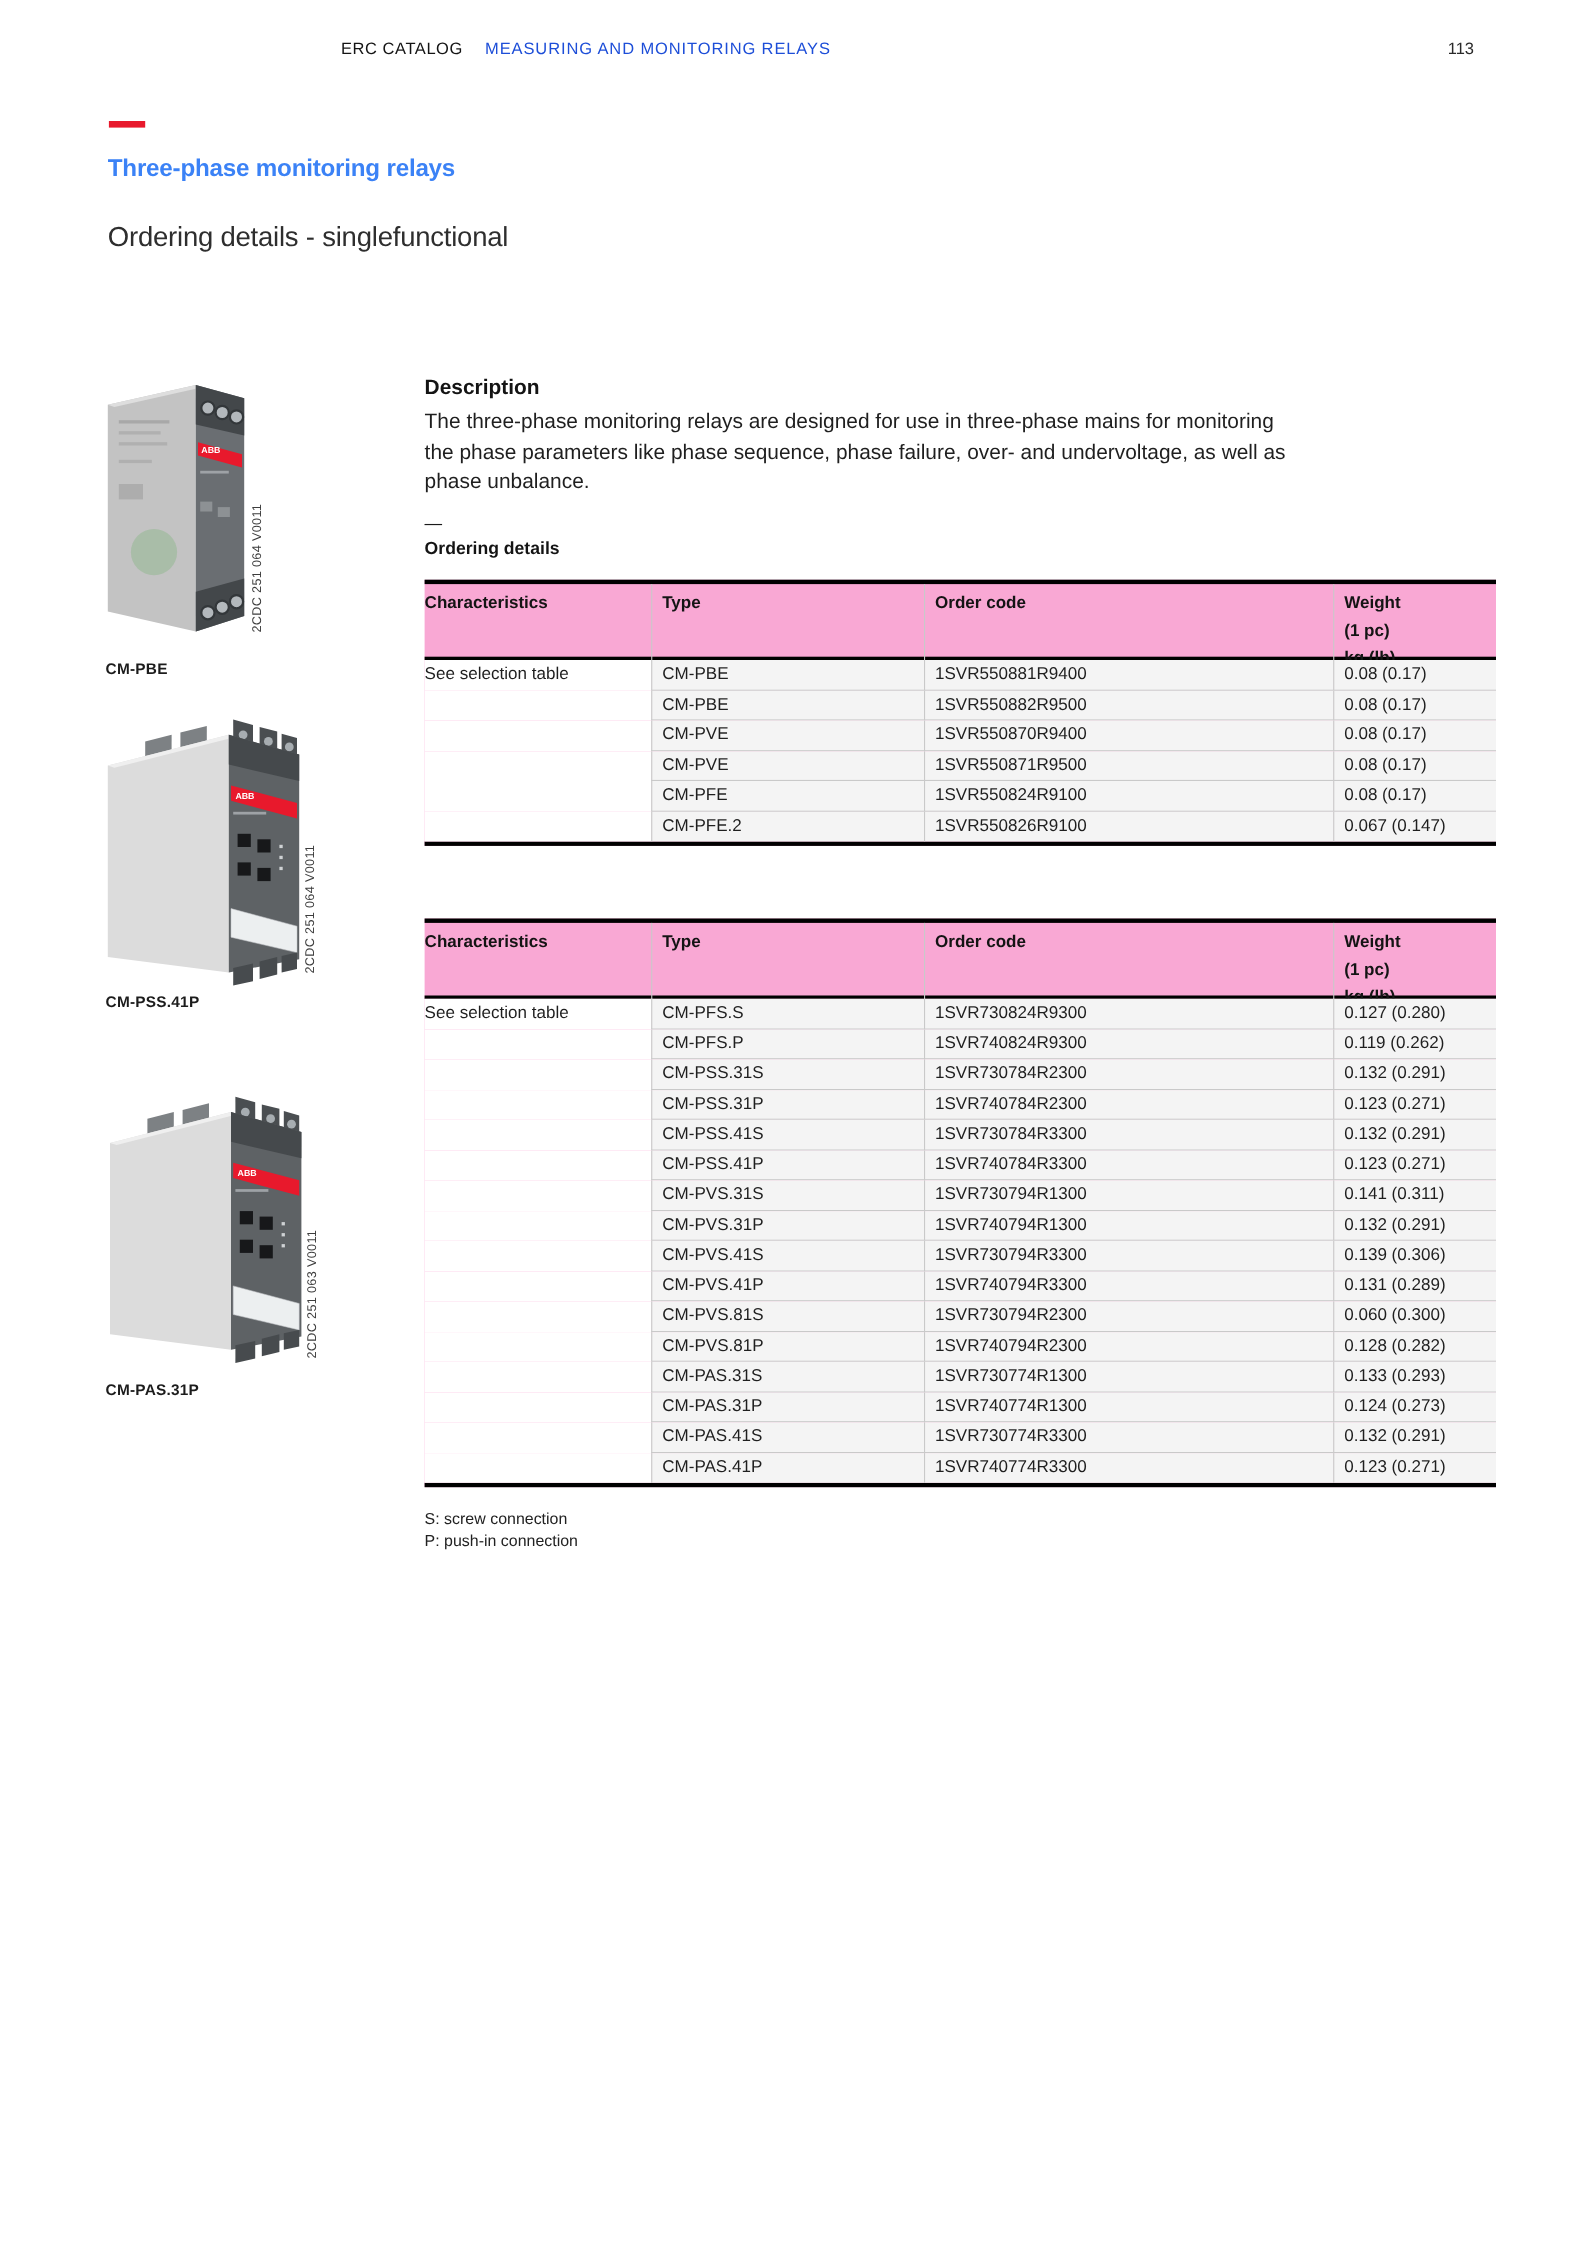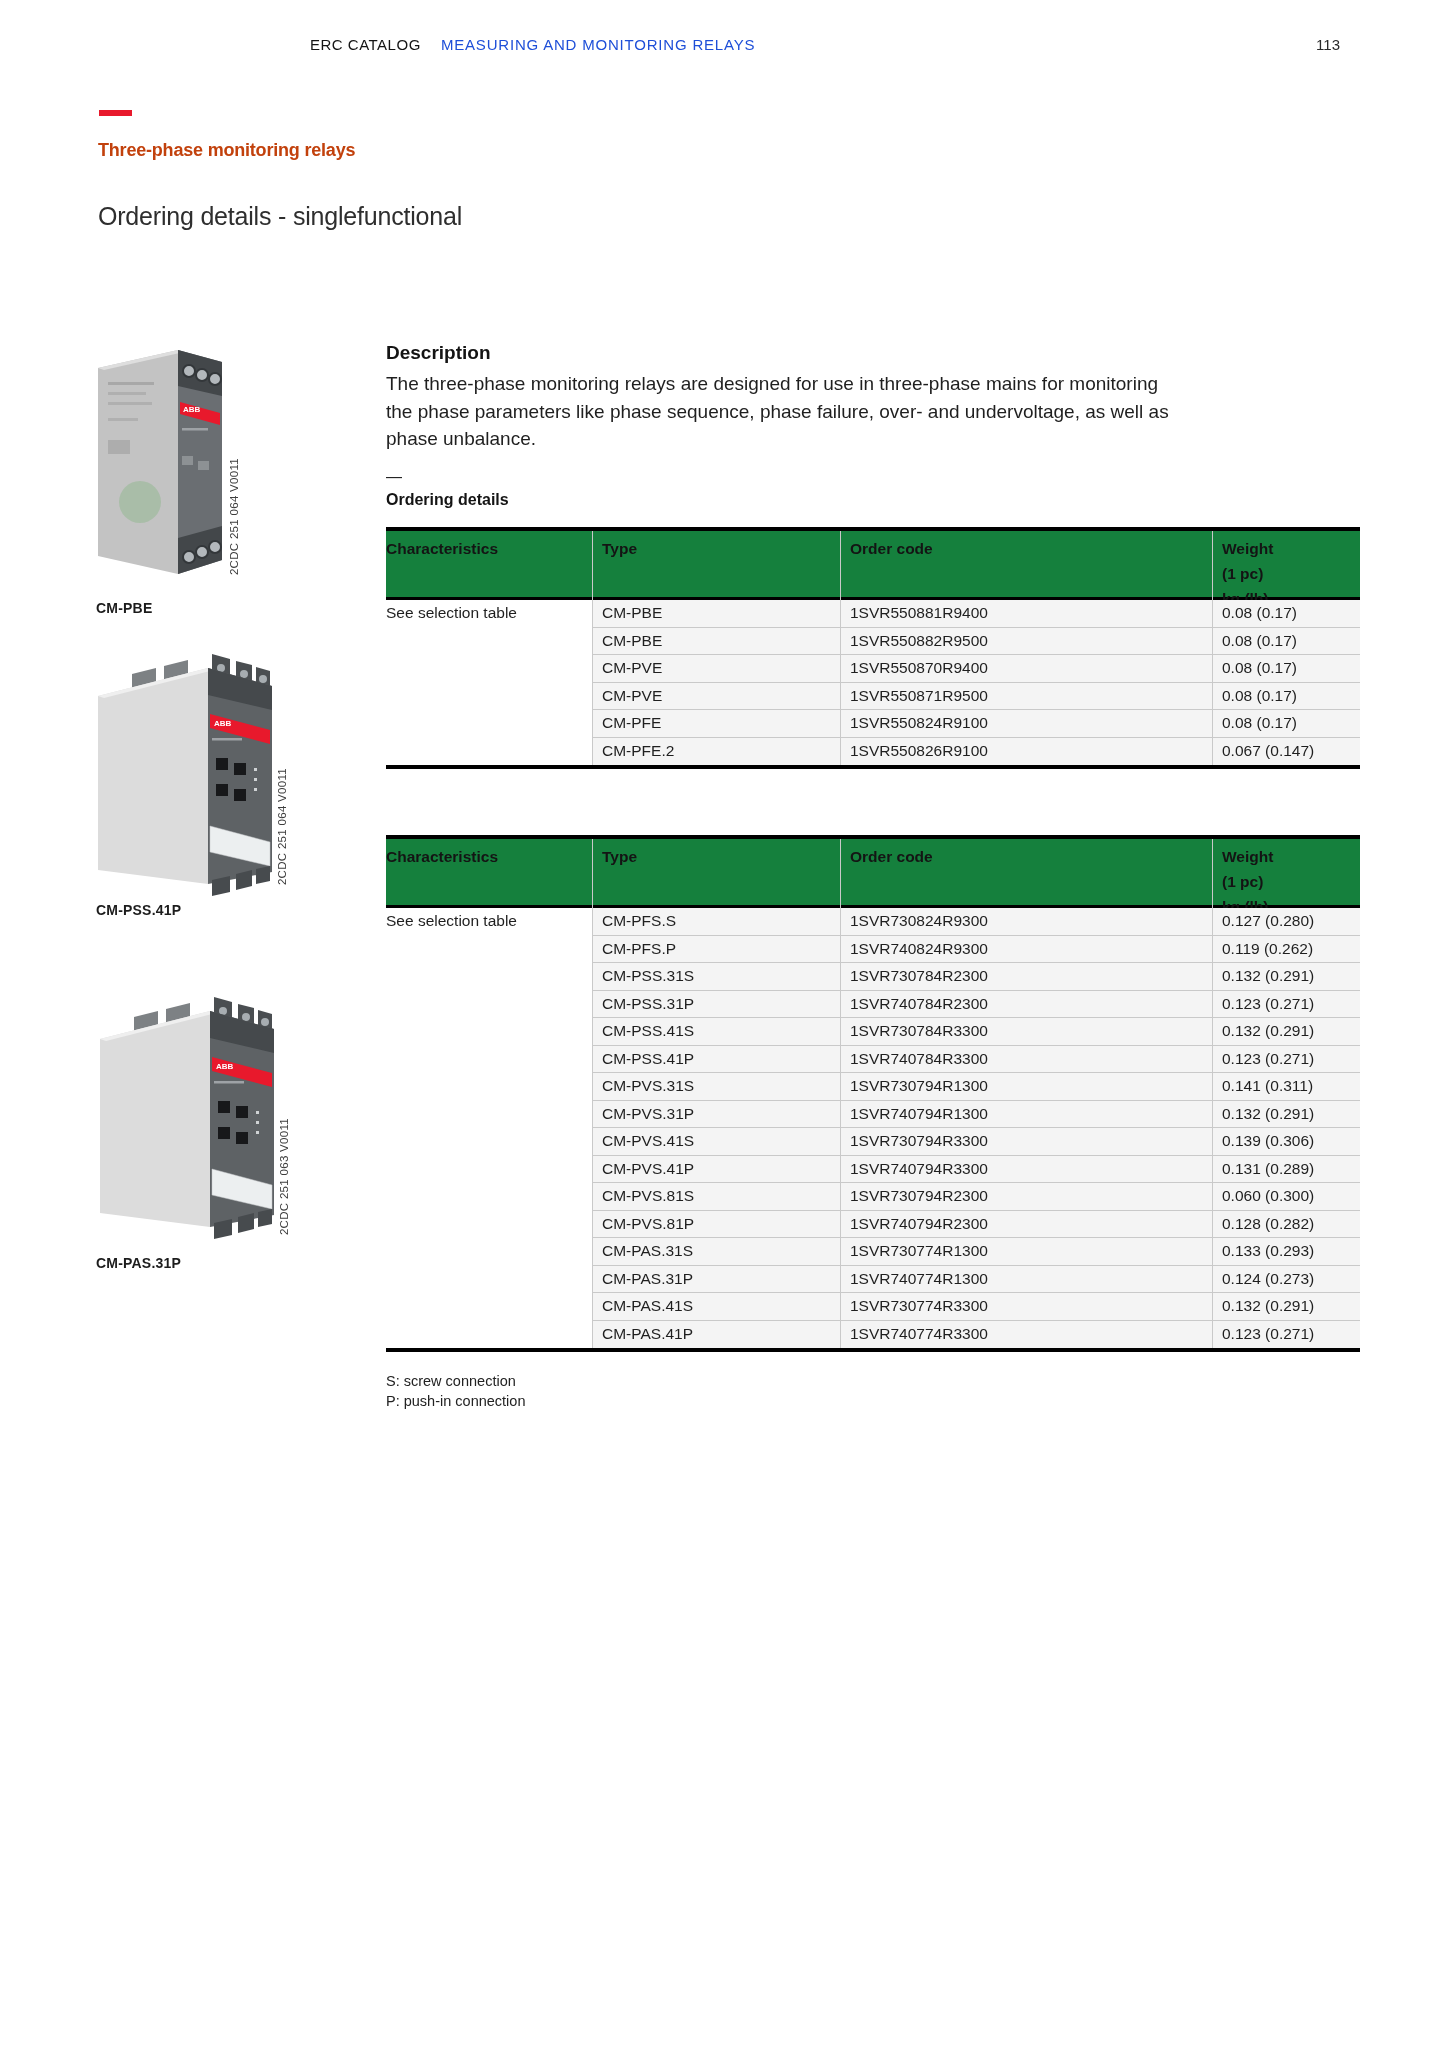--- a/index.html
+++ b/index.html
@@ -8,36 +8,36 @@
   .page { position:relative; width:1440px; height:2046px; background:#fff; overflow:hidden; }
 
   
   .doc-header { position:absolute; top:36px; left:310px; font-size:15px; white-space:nowrap; }
   .doc-header .catalog { font-weight:400; letter-spacing:.5px; color:#141414; }
   .doc-header .section { margin-left:16px; letter-spacing:.8px; color:#1d4ed8; }
   .page-number { position:absolute; top:36px; right:100px; font-size:15px; color:#2a2a2a; }
 
   
   .accent-dash { position:absolute; left:99px; top:110px; width:33px; height:6px; background:#e8192c; }
-  .page-title { position:absolute; left:98px; top:140px; font-size:18px; font-weight:700; color:#c2410c; letter-spacing:-.2px;text-align:right; }
+  .page-title { position:absolute; left:98px; top:140px; font-size:22px; font-weight:700; color:#3b82f6; letter-spacing:-.2px;text-align:right; }
   .page-subtitle { position:absolute; left:98px; top:181px; font-size:25px; font-weight:400; color:#2e2e2e; letter-spacing:-.2px;margin-top:21px; }
 
   
   .product-photo { position:absolute; }
   .photo-code { position:absolute; writing-mode:vertical-rl; transform:rotate(180deg); font-size:11.5px; color:#3d3d3d; letter-spacing:.3px; white-space:nowrap; }
   .product-caption { position:absolute; left:96px; font-size:14px; font-weight:700; color:#1c1c1c; letter-spacing:.2px; }
 
   
   .desc-heading { position:absolute; left:386px; top:342px; font-size:19px; font-weight:700; color:#141414; }
   .desc-body { position:absolute; left:386px; top:370px; font-size:19px; line-height:27.5px; color:#1f1f1f; }
   .ordering-dash { position:absolute; left:386px; top:468px; font-size:16px; color:#1a1a1a; }
   .ordering-heading { position:absolute; left:386px; top:491px; font-size:16px; font-weight:700; color:#141414; }
 
   
-  .otable { position:absolute; left:386px; width:974px; border-top:4px solid #000; background:#15803d; }
+  .otable { position:absolute; left:386px; width:974px; border-top:4px solid #000; background:#f9a8d4; }
   .otable .thead { display:grid; grid-template-columns:206px 248px 372px 148px; height:69px; border-bottom:3px solid #000; }
   .otable .th { font-size:15.5px; font-weight:700; color:#141414; padding-top:5px; line-height:25px; }
   .otable .th.c2, .otable .th.c3, .otable .th.c4 { border-left:1px solid #c9c9c9; padding-left:9px; }
   .otable .tbody { border-bottom:4px solid #000; }
   .otable .tr { display:grid; grid-template-columns:206px 248px 372px 148px; height:27.5px; }
   .otable .td { font-size:15.5px; line-height:26.5px; color:#1f1f1f; white-space:nowrap; overflow:hidden; }
   .otable .td-char { background:#fff; }
   .otable .td-type, .otable .td-order, .otable .td-weight {
     background:#f4f4f4; border-left:1px solid #c9c9c9; border-bottom:1px solid #c9c9c9; padding-left:9px; }
   .otable .tr:last-child .td-type, .otable .tr:last-child .td-order, .otable .tr:last-child .td-weight { border-bottom:none; }

